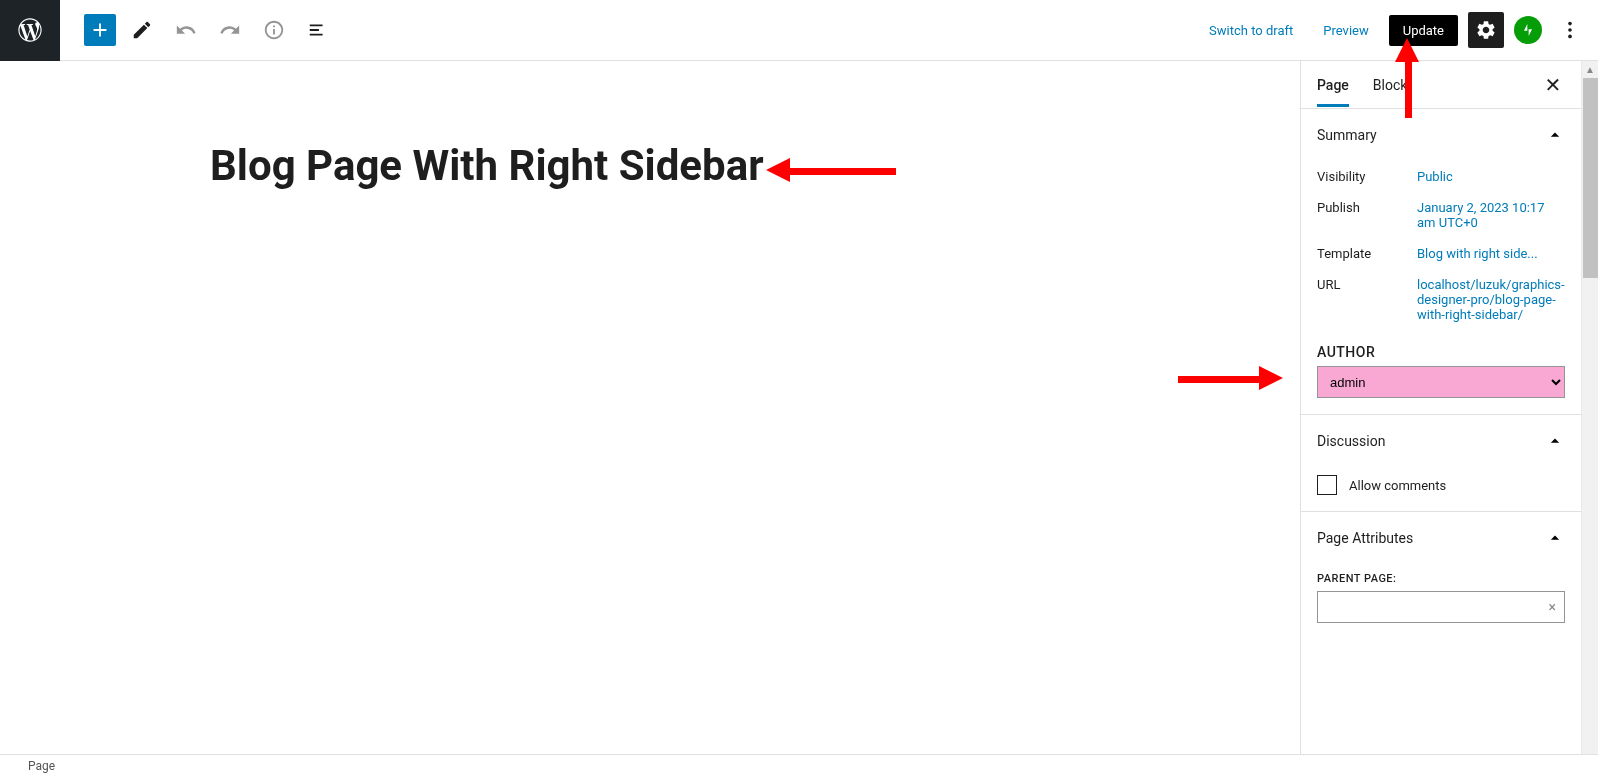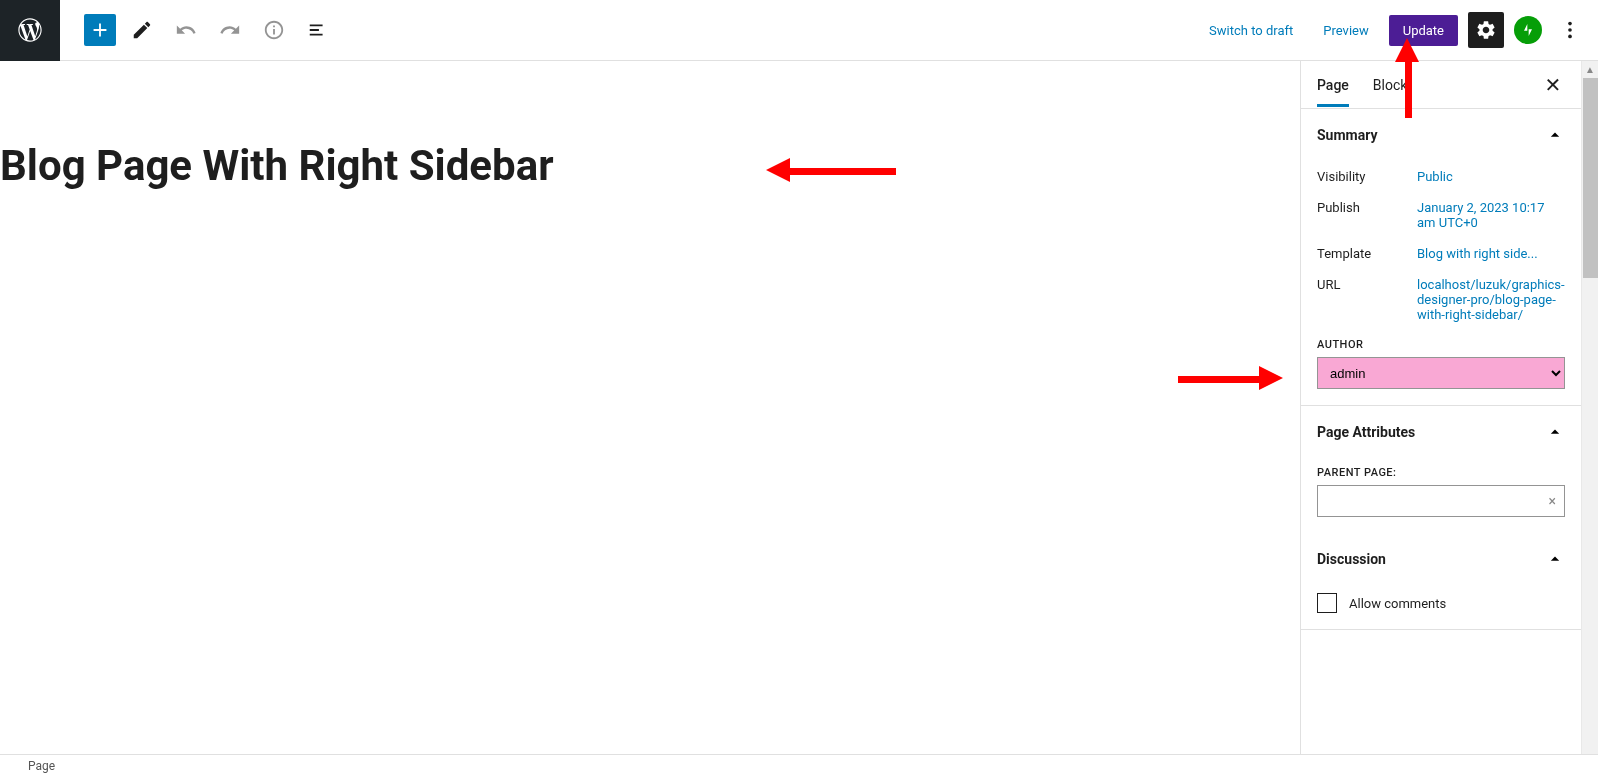--- a/index.html
+++ b/index.html
@@ -9,45 +9,45 @@
 .wp-logo { width: 60px; height: 61px; background: #1d2327; display: flex; align-items: center; justify-content: center; }
 .wp-logo svg { fill: #fff; }
 .toolbar-left { display: flex; align-items: center; gap: 8px; padding-left: 24px; }
 .add-block { width: 32px; height: 32px; background: #007cba; display: flex; align-items: center; justify-content: center; cursor: pointer; border-radius: 2px; }
 .add-block svg { fill: #fff; }
 .tool-btn { width: 36px; height: 36px; display: flex; align-items: center; justify-content: center; cursor: pointer; color: #1e1e1e; border-radius: 2px; }
 .tool-btn.disabled { color: #949494; }
 .tool-btn svg { fill: currentColor; }
 .toolbar-right { display: flex; align-items: center; gap: 10px; margin-left: auto; padding-right: 10px; }
 .text-link { color: #007cba; font-size: 13px; cursor: pointer; padding: 6px 10px; }
-.update-btn { background: #4c1d95; color: #fff; padding: 8px 14px; font-size: 13px; cursor: pointer; border-radius: 2px; }
+.update-btn { background: #000000; color: #fff; padding: 8px 14px; font-size: 13px; cursor: pointer; border-radius: 2px; }
 .settings-btn { width: 36px; height: 36px; background: #1e1e1e; display: flex; align-items: center; justify-content: center; cursor: pointer; border-radius: 2px; }
 .settings-btn svg { fill: #fff; }
 .jetpack-btn { width: 28px; height: 28px; background: #069e08; border-radius: 50%; display: flex; align-items: center; justify-content: center; cursor: pointer; }
 .more-btn { width: 36px; height: 36px; display: flex; align-items: center; justify-content: center; cursor: pointer; color: #1e1e1e; }
 .content-area { flex: 1; display: flex; min-height: 0; }
-.editor-canvas { flex: 1; padding-top: 80px; display: flex; flex-direction: column; overflow: auto; }
+.editor-canvas { flex: 1; padding-top: 80px; display: flex; flex-direction: column; align-items: center; overflow: auto; }
 .editor-inner { width: 880px; max-width: 100%; }
 .page-title { font-size: 42px; font-weight: 700; color: #1e1e1e; line-height: 1.2; }
 .block-prompt { display: flex; align-items: center; justify-content: space-between; margin-top: 48px; }
 .block-prompt-text { color: #757575; font-size: 18px; }
 .block-add { width: 28px; height: 28px; background: #1e1e1e; display: flex; align-items: center; justify-content: center; border-radius: 2px; cursor: pointer; }
 .block-add svg { fill: #fff; }
 .sidebar { width: 281px; border-left: 1px solid #e0e0e0; display: flex; flex-direction: column; background: #fff; overflow-y: auto; }
 .sidebar-tabs { display: flex; align-items: center; height: 48px; border-bottom: 1px solid #e0e0e0; padding: 0 16px; position: relative; }
 .tab { padding: 14px 0; margin-right: 24px; cursor: pointer; font-size: 14px; color: #1e1e1e; }
 .tab.active { border-bottom: 3px solid #007cba; font-weight: 500; margin-bottom: -1px; padding-bottom: 11px; }
 .close-sidebar { margin-left: auto; cursor: pointer; font-size: 20px; width: 24px; height: 24px; display: flex; align-items: center; justify-content: center; }
 .panel { border-bottom: 1px solid #e0e0e0; }
-.panel-header { display: flex; align-items: center; justify-content: space-between; padding: 16px; cursor: pointer; font-weight: 700; font-size: 14px; }
+.panel-header { display: flex; align-items: center; justify-content: space-between; padding: 16px; cursor: pointer; font-weight: 400; font-size: 14px; }
 .panel-body { padding: 0 16px 16px; }
 .field-row { display: flex; align-items: flex-start; padding: 8px 0; gap: 0; font-size: 13px; }
 .field-label { width: 100px; color: #1e1e1e; flex-shrink: 0; }
 .field-value { color: #007cba; cursor: pointer; word-break: break-word; flex: 1; }
-.author-label { font-size: 11px; font-weight: 500; color: #1e1e1e; margin-top: 8px; letter-spacing: 0.5px; }
+.author-label { font-size: 14px; font-weight: 500; color: #1e1e1e; margin-top: 14px; letter-spacing: 0.5px; }
 .author-select { width: 100%; height: 32px; border: 1px solid #949494; padding: 0 8px; margin-top: 6px; font-size: 13px; background: #f9a8d4; }
 .trash-btn { width: 100%; border: 1px solid #cc1818; color: #cc1818; background: #fff; padding: 9px; text-align: center; cursor: pointer; margin-top: 16px; border-radius: 2px; font-size: 13px; }
 .checkbox-row { display: flex; align-items: center; gap: 12px; padding: 8px 0 0; }
 .checkbox { width: 20px; height: 20px; border: 1px solid #1e1e1e; }
 .parent-label { font-size: 11px; font-weight: 500; margin-top: 8px; letter-spacing: 0.5px; }
 .parent-select { width: 100%; height: 32px; border: 1px solid #949494; margin-top: 6px; position: relative; display: flex; align-items: center; justify-content: flex-end; padding: 0 8px; }
 .footer-bar { height: 20px; border-top: 1px solid #e0e0e0; padding-left: 28px; padding-top: 4px; font-size: 12px; color: #555; background: #fff; }
 .scrollbar { width: 17px; background: #f1f1f1; border-left: 1px solid #e8e8e8; display: flex; flex-direction: column; align-items: center; }
 .scroll-arrow { height: 17px; width: 100%; display: flex; align-items: center; justify-content: center; color: #888; font-size: 10px; }
 .scroll-thumb { background: #c1c1c1; width: 15px; height: 200px; margin-top: 0; }
@@ -161,49 +161,49 @@
             <span class="field-label">URL</span>
             <span class="field-value">localhost/luzuk/graphics-designer-pro/blog-page-with-right-sidebar/</span>
           </div>
           <div class="author-label">AUTHOR</div>
           <select class="author-select">
             <option>admin</option>
           </select>
         </div>
       </div>
 
+      <div class="panel">
+        <div class="panel-header">
+          <span>Discussion</span>
+          <svg width="20" height="20" viewBox="0 0 24 24">
+              <path d="M7 14l5-5 5 5z"></path>
+            </svg>
+        </div>
+        <div class="panel-body">
+          <div class="checkbox-row">
+            <div class="checkbox"></div>
+            <span>Allow comments</span>
+          </div>
+        </div>
+      </div>
+
       <div class="panel" style="border-bottom:none;">
         <div class="panel-header">
           <span>Page Attributes</span>
           <svg width="20" height="20" viewBox="0 0 24 24">
               <path d="M7 14l5-5 5 5z"></path>
             </svg>
         </div>
         <div class="panel-body">
           <div class="parent-label">PARENT PAGE:</div>
           <div class="parent-select">
             <span style="color:#888;font-size:14px;">×</span>
           </div>
         </div>
       </div>
-
-      <div class="panel">
-        <div class="panel-header">
-          <span>Discussion</span>
-          <svg width="20" height="20" viewBox="0 0 24 24">
-              <path d="M7 14l5-5 5 5z"></path>
-            </svg>
-        </div>
-        <div class="panel-body">
-          <div class="checkbox-row">
-            <div class="checkbox"></div>
-            <span>Allow comments</span>
-          </div>
-        </div>
-      </div>
     </div>
 
     <div class="scrollbar">
       <div class="scroll-arrow">▲</div>
       <div class="scroll-thumb"></div>
     </div>
   </div>
 
   <div class="footer-bar">
     <span>Page</span>

